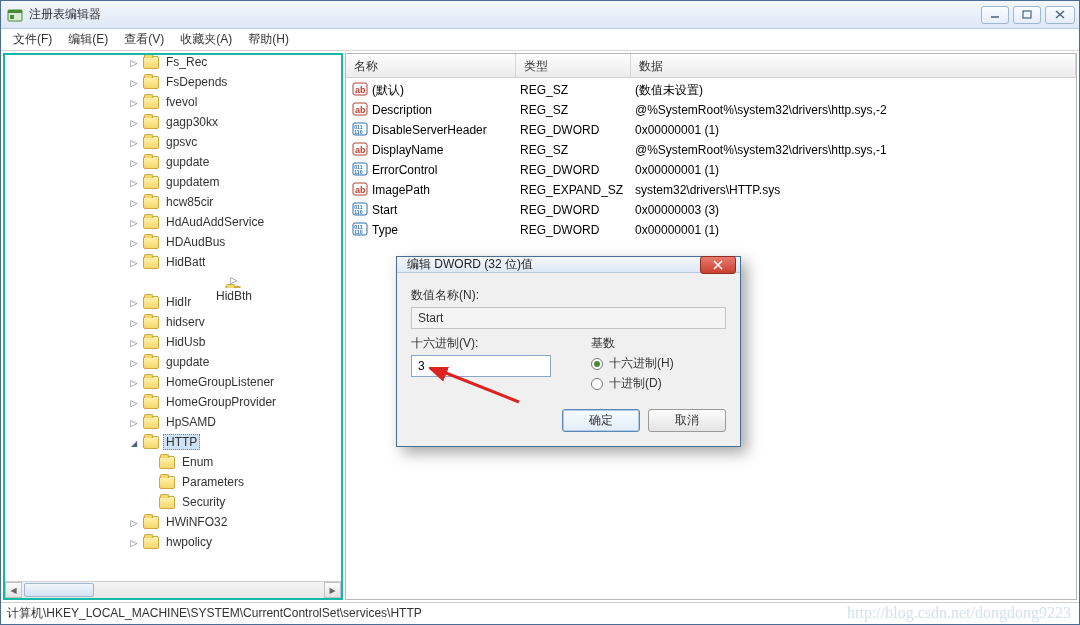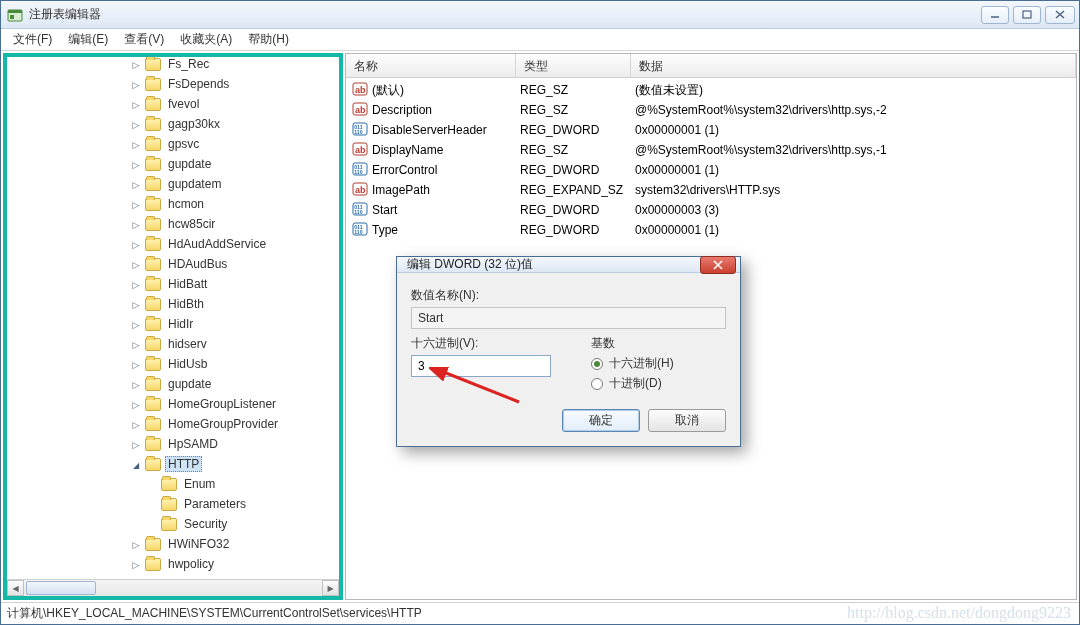--- a/index.html
+++ b/index.html
@@ -39,21 +39,21 @@
     padding: 0 4px;
     font-size: 12px;
     border-bottom: 1px solid #d6d6d6;
     color: #333;
   }
   .menubar .menu-item { padding: 2px 8px; }
   
   .split { flex: 1; display: flex; min-height: 0; }
   .tree-pane {
     width: 340px;
-    border: 4px solid #14b8a6;
+    border: 2px solid #14b8a6;
     margin: 2px 1px 2px 2px;
     overflow: hidden;
     position: relative;
     display: flex; flex-direction: column;
   }
   .tree-viewport { flex: 1; overflow: hidden; position: relative; }
   .tree-inner {
     position: absolute; top: -5px; left: 0; right: 0;
     padding: 2px 0 2px 0;
     font-size: 12px; color: #333;
@@ -263,43 +263,38 @@
               <span class="label">gupdate</span>
             </div>
             <div class="node" style="padding-left: 122px;">
               <span class="twig "></span>
               <span class="folder"></span>
               <span class="label">gupdatem</span>
             </div>
             <div class="node" style="padding-left: 122px;">
               <span class="twig "></span>
               <span class="folder"></span>
-              <span class="label">hcmon</span>
-            </div>
-            <div class="node" style="padding-left: 122px;">
-              <span class="twig "></span>
-              <span class="folder"></span>
               <span class="label">hcw85cir</span>
             </div>
             <div class="node" style="padding-left: 122px;">
               <span class="twig "></span>
               <span class="folder"></span>
               <span class="label">HdAudAddService</span>
             </div>
             <div class="node" style="padding-left: 122px;">
               <span class="twig "></span>
               <span class="folder"></span>
               <span class="label">HDAudBus</span>
             </div>
             <div class="node" style="padding-left: 122px;">
               <span class="twig "></span>
               <span class="folder"></span>
               <span class="label">HidBatt</span>
             </div>
-            <div class="node" style="padding-left: 122px;">
+            <div class="node" style="padding-left: 122px; flex-direction: column;">
               <span class="twig "></span>
               <span class="folder"></span>
               <span class="label">HidBth</span>
             </div>
             <div class="node" style="padding-left: 122px;">
               <span class="twig "></span>
               <span class="folder"></span>
               <span class="label">HidIr</span>
             </div>
             <div class="node" style="padding-left: 122px;">

